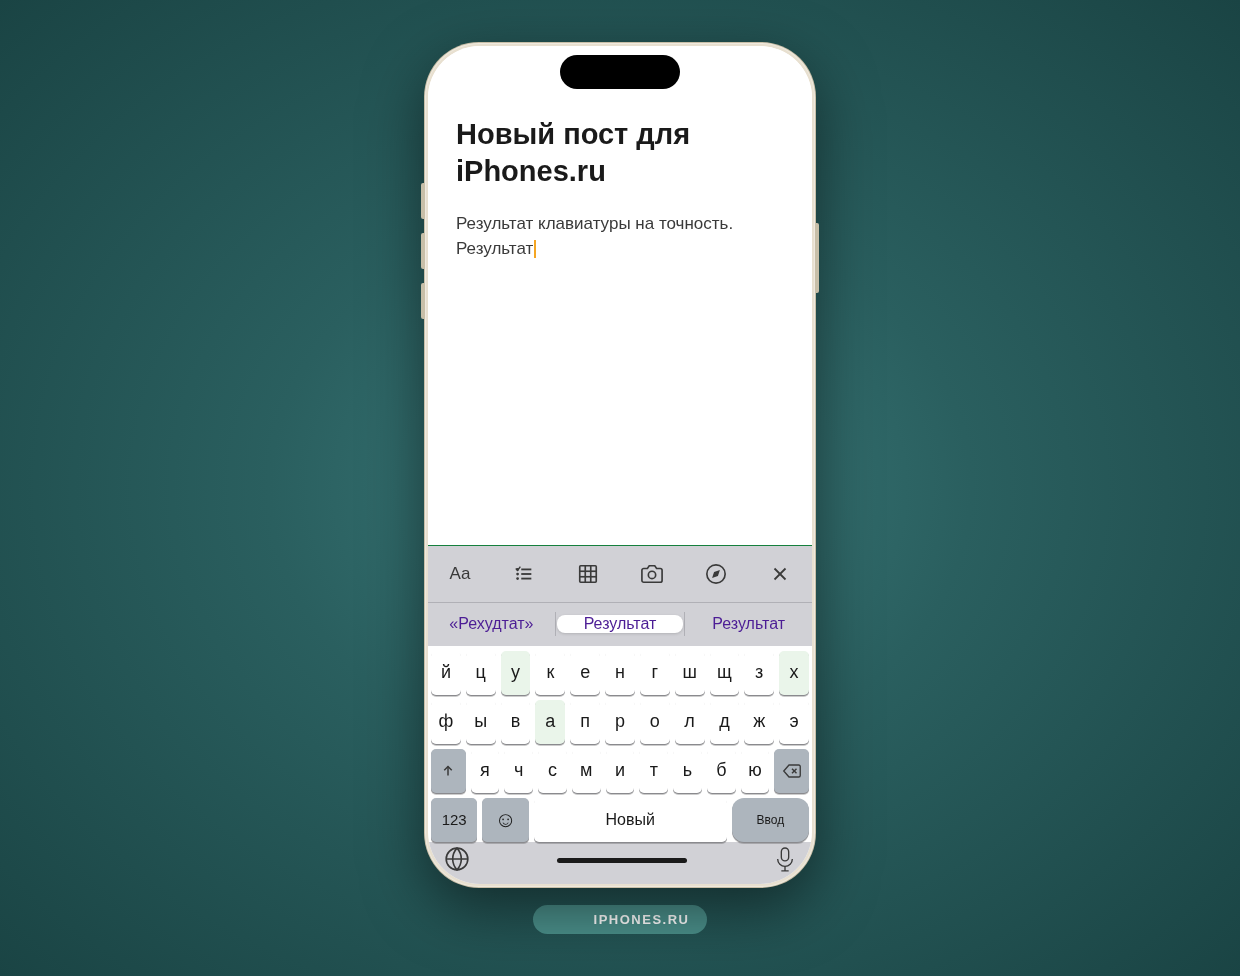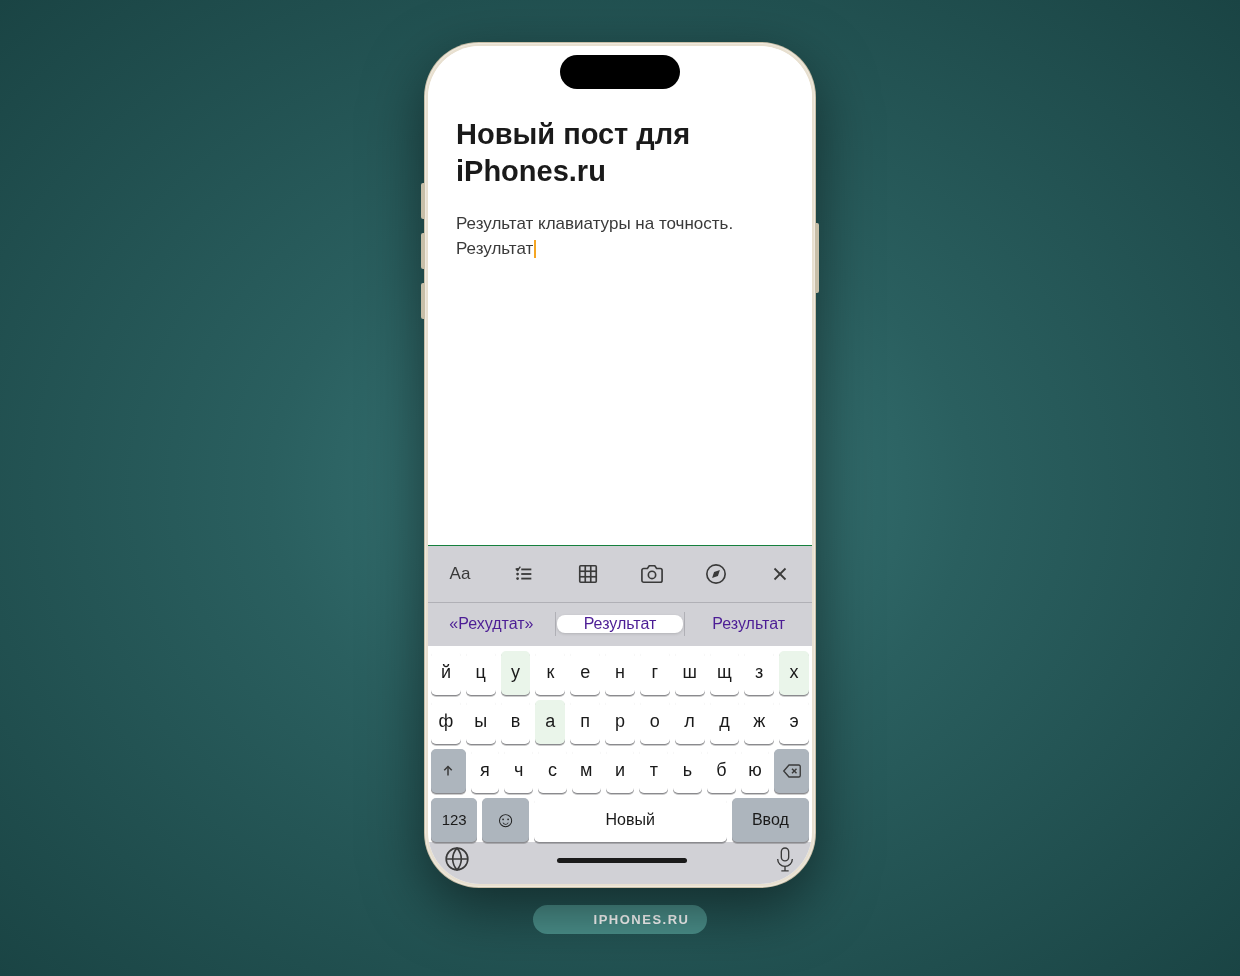--- a/index.html
+++ b/index.html
@@ -419,21 +419,21 @@
             <line x1="18" y1="9" x2="12" y2="15"></line>
             <line x1="12" y1="9" x2="18" y2="15"></line>
           </svg>
         </div>
       </div>
 
       <div class="key-row" style="">
         <div class="key dark num" style="font-size:15px;">123</div>
         <div class="key dark emoji">☺</div>
         <div class="key space" style="font-size:16px;">Новый</div>
-        <div class="key dark return" style="font-size:16px;">Ввод</div>
+        <div class="key dark return" style="font-size:12px;border-radius:12px;">Ввод</div>
       </div>
 
       <div class="bottom-bar">
         <div>
           <svg width="26" height="26" viewBox="0 0 24 24" fill="none" stroke="#3a3a3a" stroke-width="1.5">
             <circle cx="12" cy="12" r="10"></circle>
             <line x1="2" y1="12" x2="22" y2="12"></line>
             <path d="M12 2a15.3 15.3 0 0 1 4 10 15.3 15.3 0 0 1-4 10 15.3 15.3 0 0 1-4-10 15.3 15.3 0 0 1 4-10z"></path>
           </svg>
         </div>

